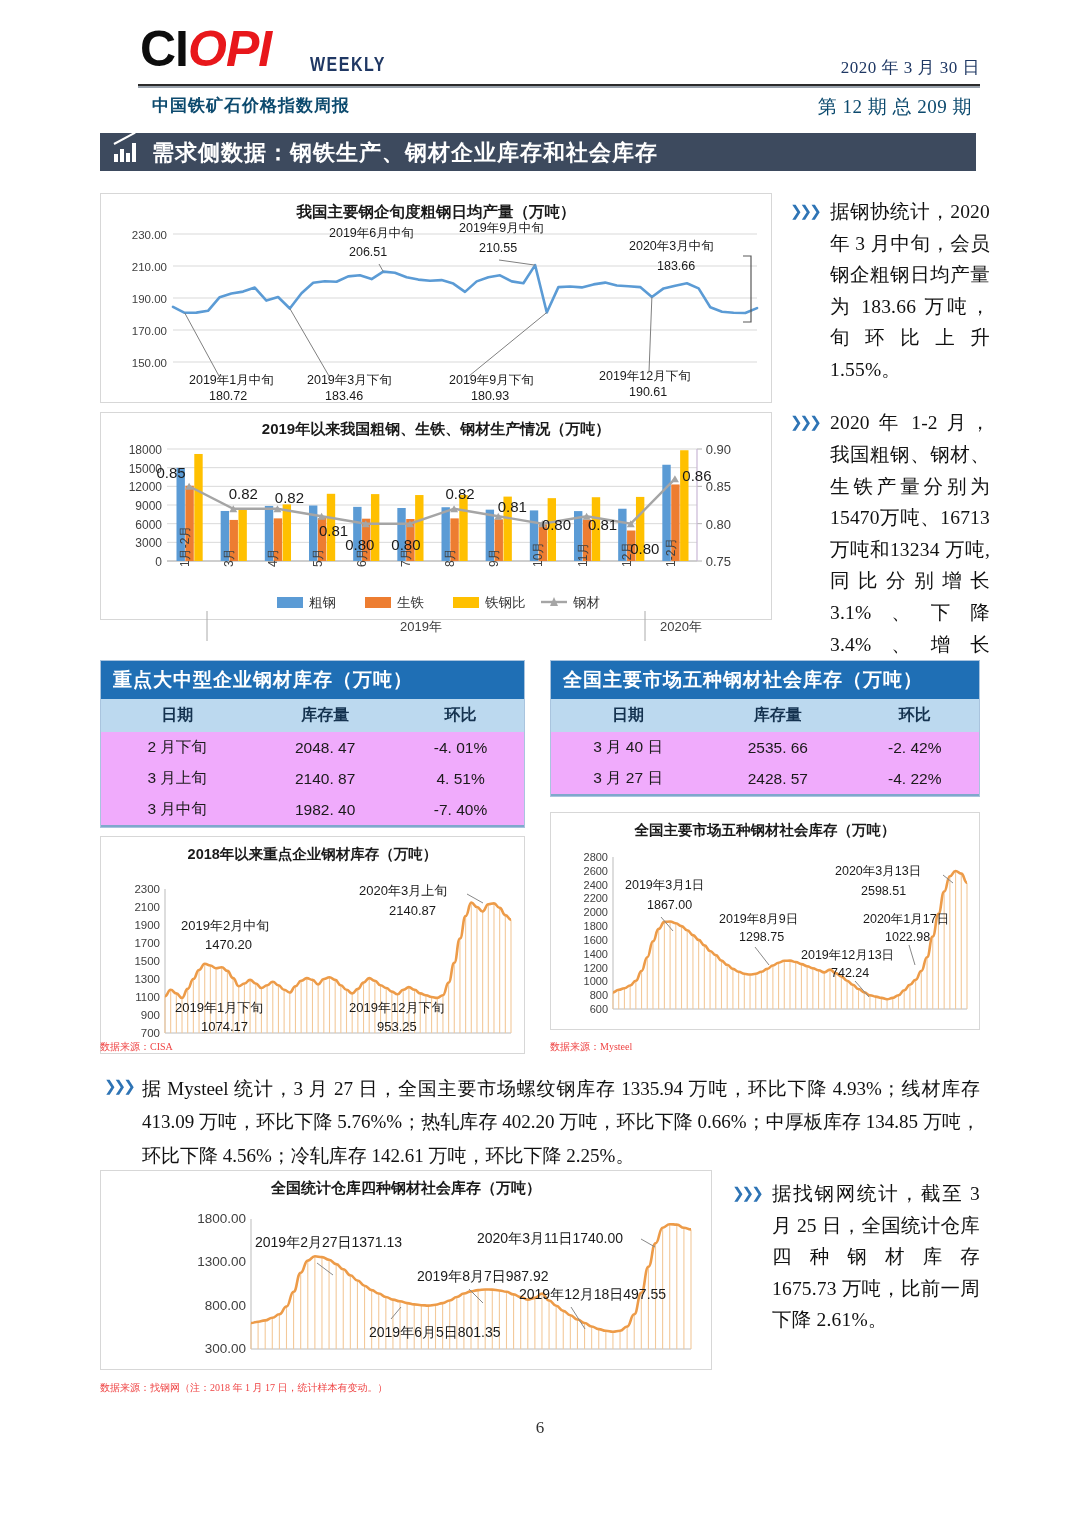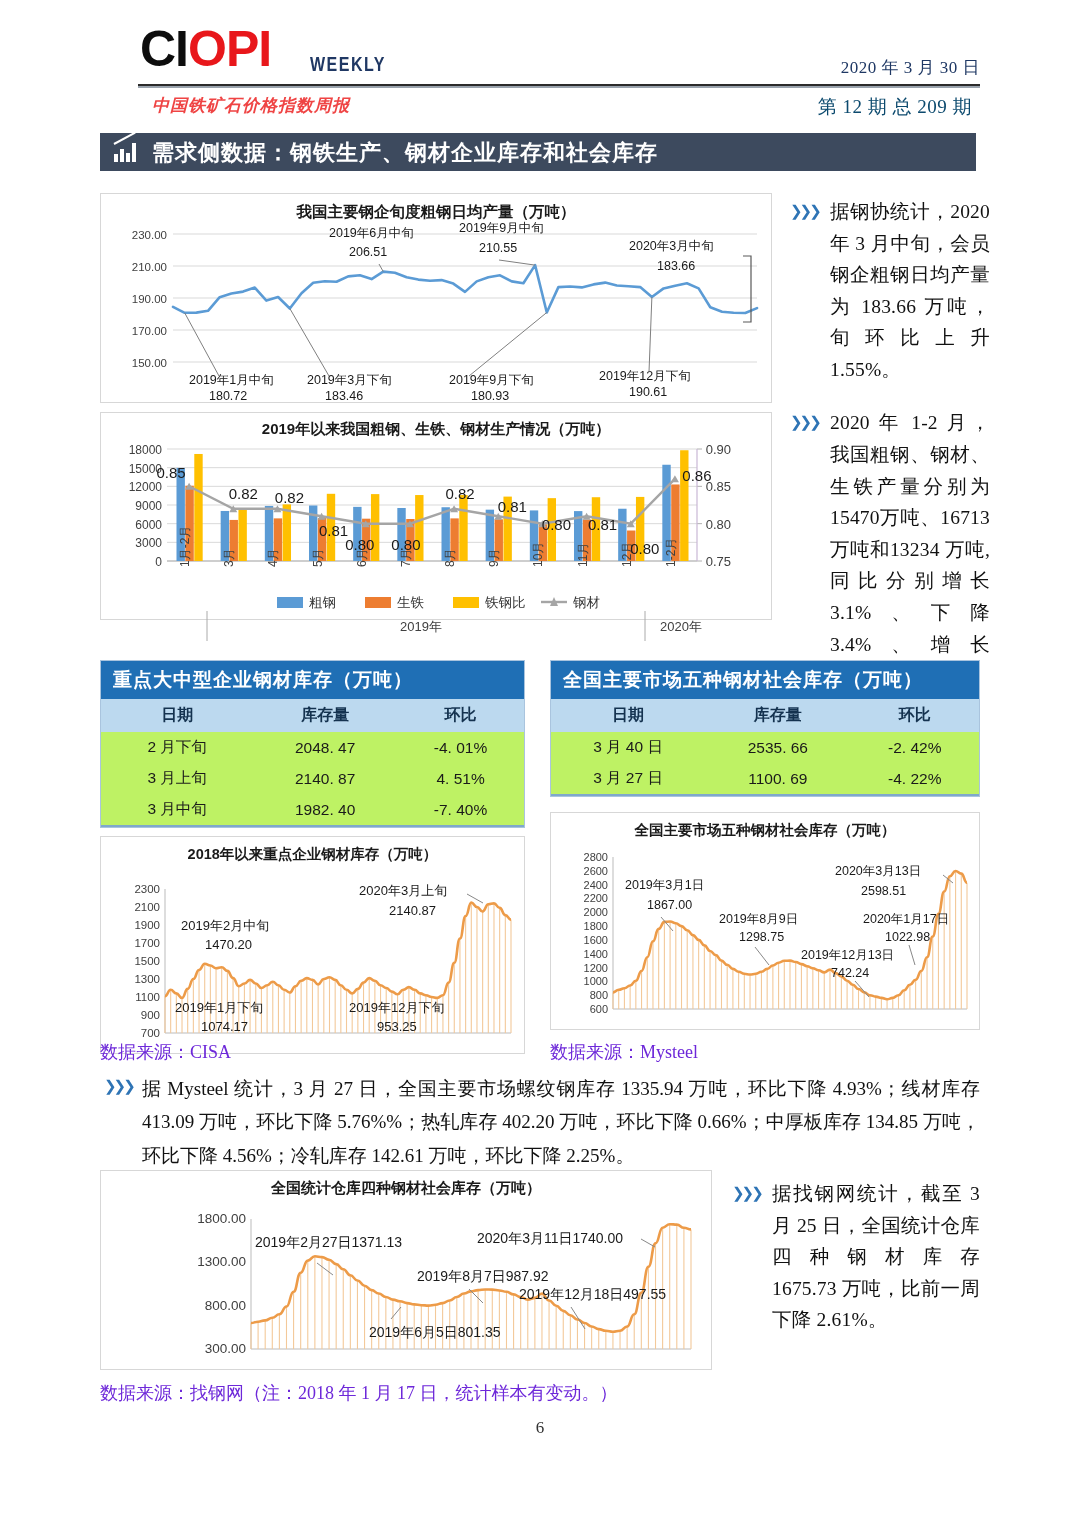--- a/index.html
+++ b/index.html
@@ -8,27 +8,27 @@
     font-family:"Liberation Serif","DejaVu Serif",serif;
     color:#1a1a1a;position:relative;overflow:hidden;
   }
   .page{position:relative;width:1080px;height:1526px;}
 
   
   .header{position:absolute;left:0;top:0;width:1080px;height:120px;}
   .logo{position:absolute;left:140px;top:24px;font-family:"Liberation Sans","DejaVu Sans",sans-serif;
         font-size:50px;font-weight:700;letter-spacing:-1px;line-height:1;}
   .logo .ci{color:#0d0d0d;}
-  .logo .opi{color:#e8171b;}
+  .logo .opi{color:#e8171b;font-style:italic;}
   .logo-weekly{position:absolute;left:310px;top:58px;font-family:"Liberation Sans","DejaVu Sans",sans-serif;
         font-size:16px;font-weight:700;color:#203864;letter-spacing:1.5px;
         transform:scaleY(1.25);transform-origin:left bottom;}
   .hdr-date{position:absolute;right:100px;top:56px;font-size:17px;color:#1f3864;letter-spacing:.5px;}
   .hdr-issue{position:absolute;right:108px;top:94px;font-size:19px;color:#0c4a6e;letter-spacing:.5px;}
-  .hdr-sub{position:absolute;left:152px;top:94px;font-size:17px;font-weight:700;color:#ef4444;letter-spacing:1px;font-style:italic;}
+  .hdr-sub{position:absolute;left:152px;top:94px;font-size:17px;font-weight:700;color:#0c4a6e;letter-spacing:1px;}
   .hdr-rule{position:absolute;left:138px;top:84px;width:842px;height:4px;
             background:linear-gradient(to bottom,#2b2b2b 0 2px,#9aa3ad 2px 4px);}
 
   
   .secbar{position:absolute;left:100px;top:133px;width:876px;height:38px;background:#3d4a5e;}
   .secbar .ic{position:absolute;left:14px;top:9px;width:26px;height:20px;}
   .secbar .ic i{position:absolute;bottom:0;width:4px;background:#ffffff;display:block;}
   .secbar .ic i:nth-child(1){left:0;height:8px;}
   .secbar .ic i:nth-child(2){left:6px;height:13px;}
   .secbar .ic i:nth-child(3){left:12px;height:9px;}
@@ -51,25 +51,25 @@
   .bullet p{margin:0;font-size:19.5px;line-height:1.62;text-align:justify;text-align-last:left;
       color:#111;letter-spacing:.2px;}
 
   
   .tbl{position:absolute;box-sizing:border-box;border:1px solid #a9c4de;}
   .tbl .t-title{background:#1f6fb5;color:#fff;font-weight:700;font-size:19px;padding:6px 0 6px 12px;
      font-family:"Liberation Sans","DejaVu Sans",sans-serif;letter-spacing:1px;}
   .tbl table{border-collapse:collapse;width:100%;}
   .tbl th{background:#bcd9ef;color:#14324f;font-size:16px;font-weight:700;padding:6px 14px;text-align:center;
      font-family:"Liberation Sans","DejaVu Sans",sans-serif;}
-  .tbl td{background:#bef264;font-size:15.5px;padding:5px 16px;text-align:center;color:#1a1a1a;
+  .tbl td{background:#f0abfc;font-size:15.5px;padding:5px 16px;text-align:center;color:#1a1a1a;
      font-family:"Liberation Sans","DejaVu Sans",sans-serif;}
   .tbl tr:last-child td{border-bottom:2px solid #7fa8cc;}
 
-  .src{position:absolute;font-size:18px;color:#6d28d9;}
+  .src{position:absolute;font-size:10px;color:#ef4444;}
 
   .para{position:absolute;padding-left:42px;box-sizing:border-box;}
   .para .chev{position:absolute;left:4px;top:5px;color:#2e74b5;font-size:15px;letter-spacing:-3px;font-weight:700;
      font-family:"DejaVu Sans",sans-serif;}
   .para p{margin:0;font-size:19px;line-height:1.75;text-align:justify;color:#111;}
 
   .pageno{position:absolute;left:0;right:0;top:1418px;text-align:center;font-size:17px;color:#333;}
 </style>
 </head>
 <body>
@@ -302,21 +302,21 @@
       </tr>
         </thead>
       <tbody>
         <tr>
           <td>3 月 40 日</td>
           <td>2535. 66</td>
           <td>-2. 42%</td>
         </tr>
         <tr>
           <td>3 月 27 日</td>
-          <td>1100. 69</td>
+          <td>2428. 57</td>
           <td>-4. 22%</td>
         </tr>
       </tbody>
     </table>
   </div>
 
   <div class="box" style="left:100px;top:812px;width:425px;height:218px;margin-top:24px;">
     <div class="chart-title" style="top:8px;font-size:14.5px;">2018年以来重点企业钢材库存（万吨）</div>
     <svg id="svg3" width="425" height="218" style="position:absolute;left:0;top:0;">
         <text x="59" y="200" text-anchor="end" font-size="11.5" font-family="&quot;Liberation Sans&quot;,&quot;DejaVu Sans&quot;,sans-serif" fill="#404040">700</text>

